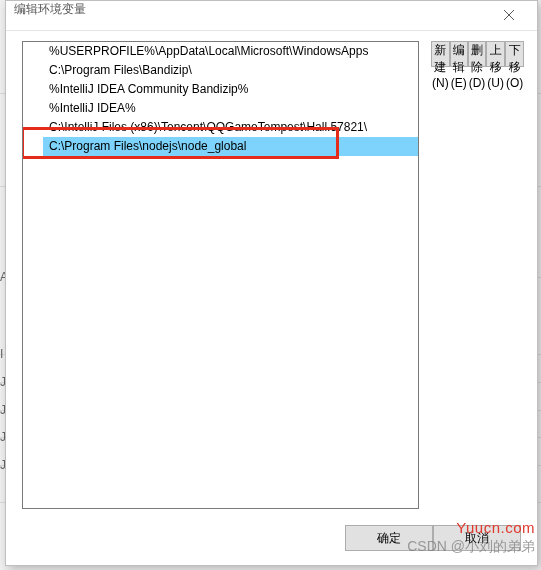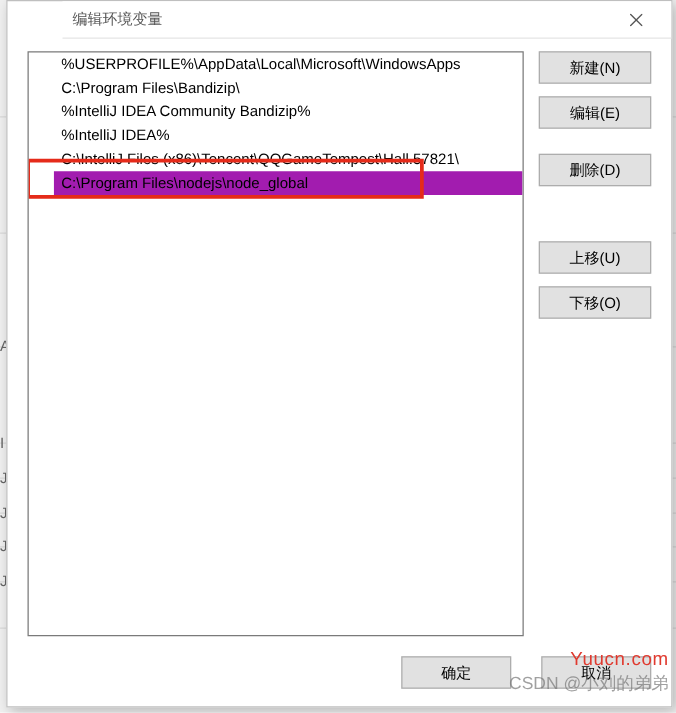--- a/index.html
+++ b/index.html
@@ -18,26 +18,24 @@
     position: absolute;
     left: 5px; top: 0;
     width: 533px; height: 566px;
     background: #ffffff;
     border: 1px solid #bfbfbf;
     box-shadow: 3px 3px 10px rgba(0,0,0,0.25);
   }
   .titlebar {
     height: 30px;
     display: flex;
-    align-items: center;
     padding: 0 8px;
     border-bottom: 1px solid #e5e5e5;
     background: #ffffff;
     color: #555;
-    margin-left: 44px;
   }
   .titlebar .title { flex: 1; font-size: 12px; }
   .titlebar .close {
     width: 40px; height: 28px;
     display: flex; align-items: center; justify-content: center;
     color: #555; cursor: pointer;
   }
   .titlebar .close svg { stroke:#555; stroke-width:1; }
   .body {
     position: absolute;
@@ -61,50 +59,50 @@
     height: 19px;
     line-height: 19px;
     padding: 0 6px;
     font-size: 12px;
     color: #000;
     white-space: nowrap;
     overflow: hidden;
     cursor: default;
     position: relative;
   }
-  .row.sel { background: #a21caf; }
+  .row.sel { background: #7dd3fc; }
   .highlight-box {
     position: absolute;
     border: 3px solid #e52b1a;
     pointer-events: none;
     z-index: 5;
   }
   .btncol {
     width: 90px;
     display: flex;
-    flex-direction: column;
+    flex-direction: row;
   }
   .btn {
     height: 26px;
     border: 1px solid #adadad;
     background: #e1e1e1;
     font-size: 12px;
     font-family: inherit;
     color: #000;
     cursor: pointer;
     padding: 0;
   }
   .spacer-s { height: 10px; }
   .spacer-m { height: 44px; }
   .spacer-l { height: 58px; }
   .footer {
     position: absolute;
     right: 16px; bottom: 14px;
     display: flex;
-    gap: 24px;
+    gap: 0;
   }
   .footer .btn { width: 88px; }
   .watermark1 {
     position: absolute;
     right: 6px; bottom: 34px;
     color: #e03a2f;
     font-size: 15px;
     letter-spacing: 0.5px;
     font-weight: 400;
     pointer-events: none;

